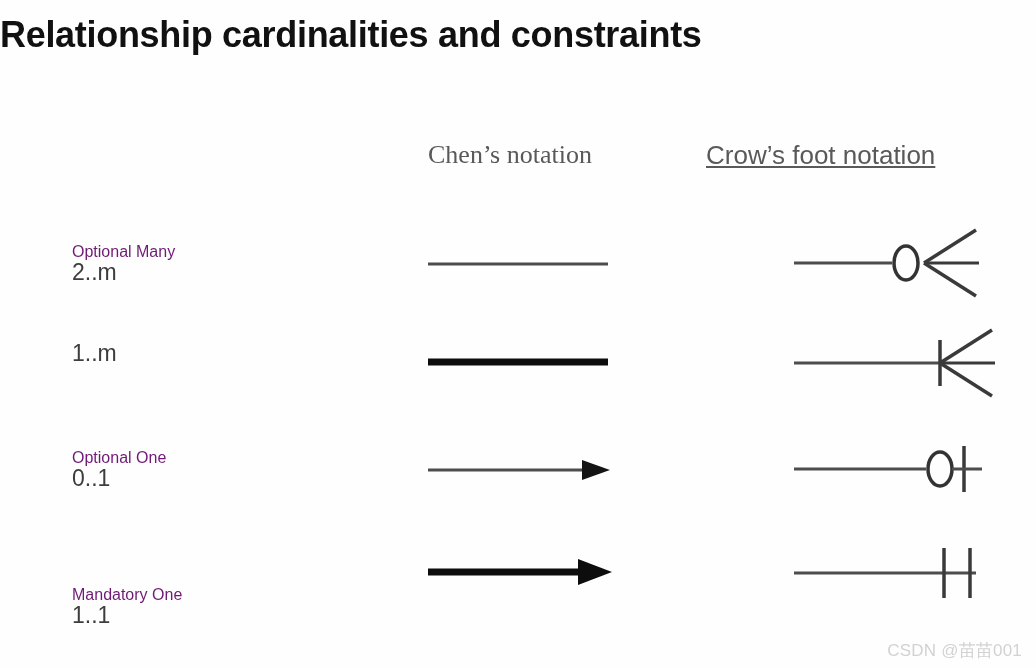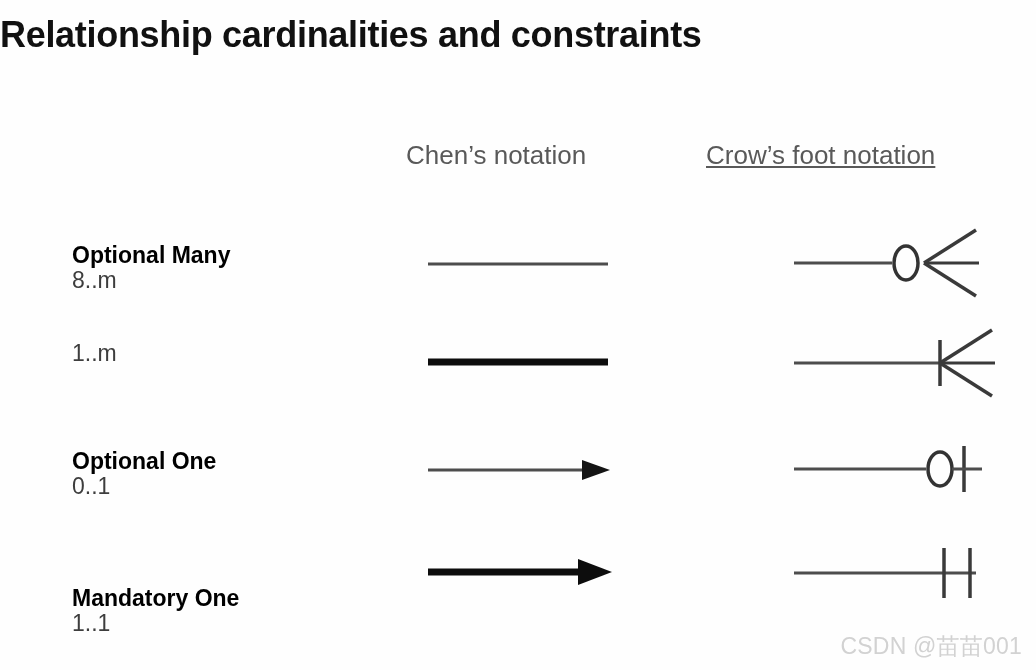--- a/index.html
+++ b/index.html
@@ -36,33 +36,33 @@
   }
 
   
   .col-head {
     position: absolute;
     font-size: 26px;
     font-weight: normal;
     color: #595959;
     white-space: nowrap;
   }
-  .col-head.chen  { left: 406px; top: 140px; }
+  .col-head.chen  { left: 428px; top: 140px; font-family: Liberation Serif, serif; }
   .col-head.crow  { left: 706px; top: 140px; text-decoration: underline; }
 
   
   .row-label {
     position: absolute;
     left: 72px;
     width: 330px;
   }
   .row-label .name {
-    font-size: 23px;
-    font-weight: bold;
-    color: #000000;
+    font-size: 16px;
+    font-weight: normal;
+    color: #701a75;
     line-height: 1.08;
     white-space: nowrap;
   }
   .row-label .card {
     font-size: 23px;
     font-weight: normal;
     color: #3d3d3d;
     line-height: 1.12;
     white-space: nowrap;
   }
@@ -88,39 +88,39 @@
   .sym.crow.r2 { top: 434px; }
   .sym.crow.r3 { top: 538px; }
 
   .sym svg { display: block; overflow: visible; }
 
   
   .watermark {
     position: absolute;
     right: 14px;
     bottom: 8px;
-    font-size: 23px;
+    font-size: 17px;
     color: #d2d2d2;
     white-space: nowrap;
     letter-spacing: 0.2px;
   }
 </style>
 </head>
 <body>
 
 <div class="slide">
 
   <div class="title">Relationship cardinalities and constraints</div>
 
   <div class="col-head chen">Chen’s notation</div>
   <div class="col-head crow">Crow’s foot notation</div>
 
   <div class="row-label r0">
     <div class="name">Optional Many</div>
-    <div class="card">8..m</div>
+    <div class="card">2..m</div>
   </div>
 
   <div class="sym chen r0">
     <svg width="220" height="60" viewBox="0 0 220 60">
       <line x1="18" y1="30" x2="198" y2="30" stroke="#4d4d4d" stroke-width="3"></line>
     </svg>
   </div>
 
   <div class="sym crow r0">
     <svg width="230" height="70" viewBox="0 0 230 70">

